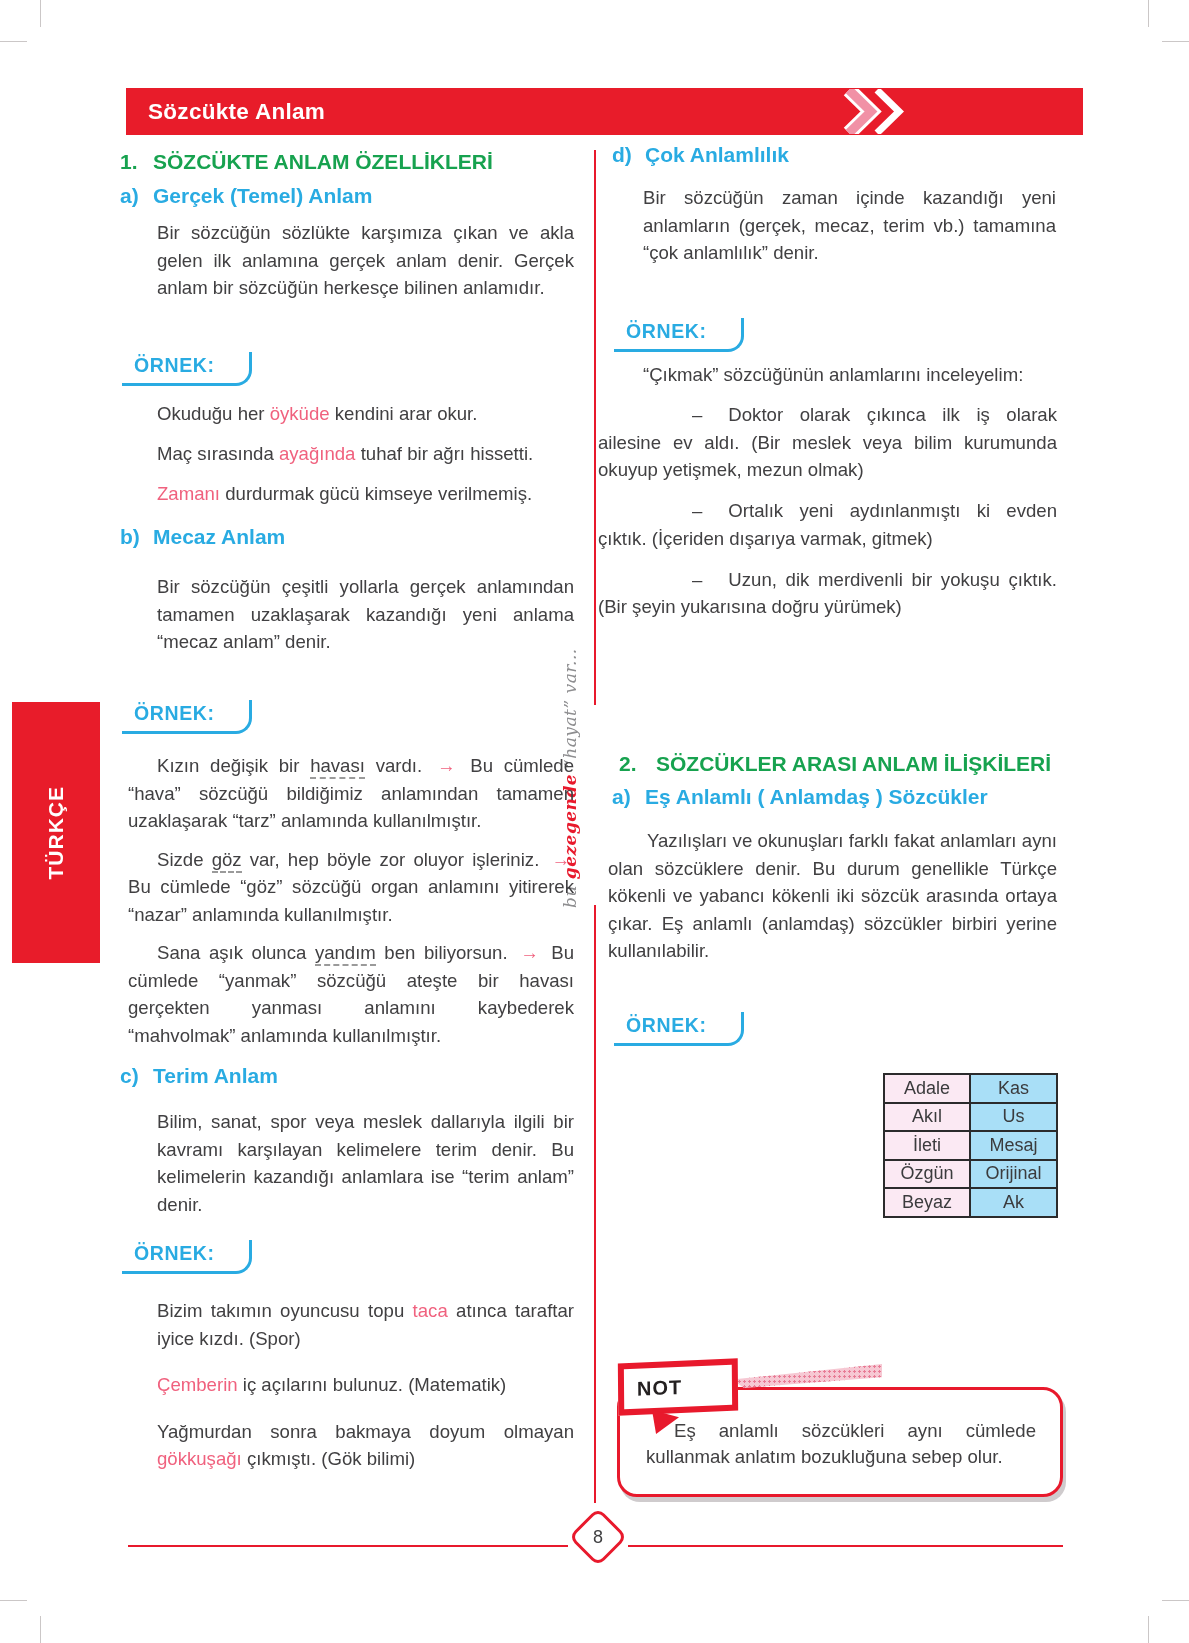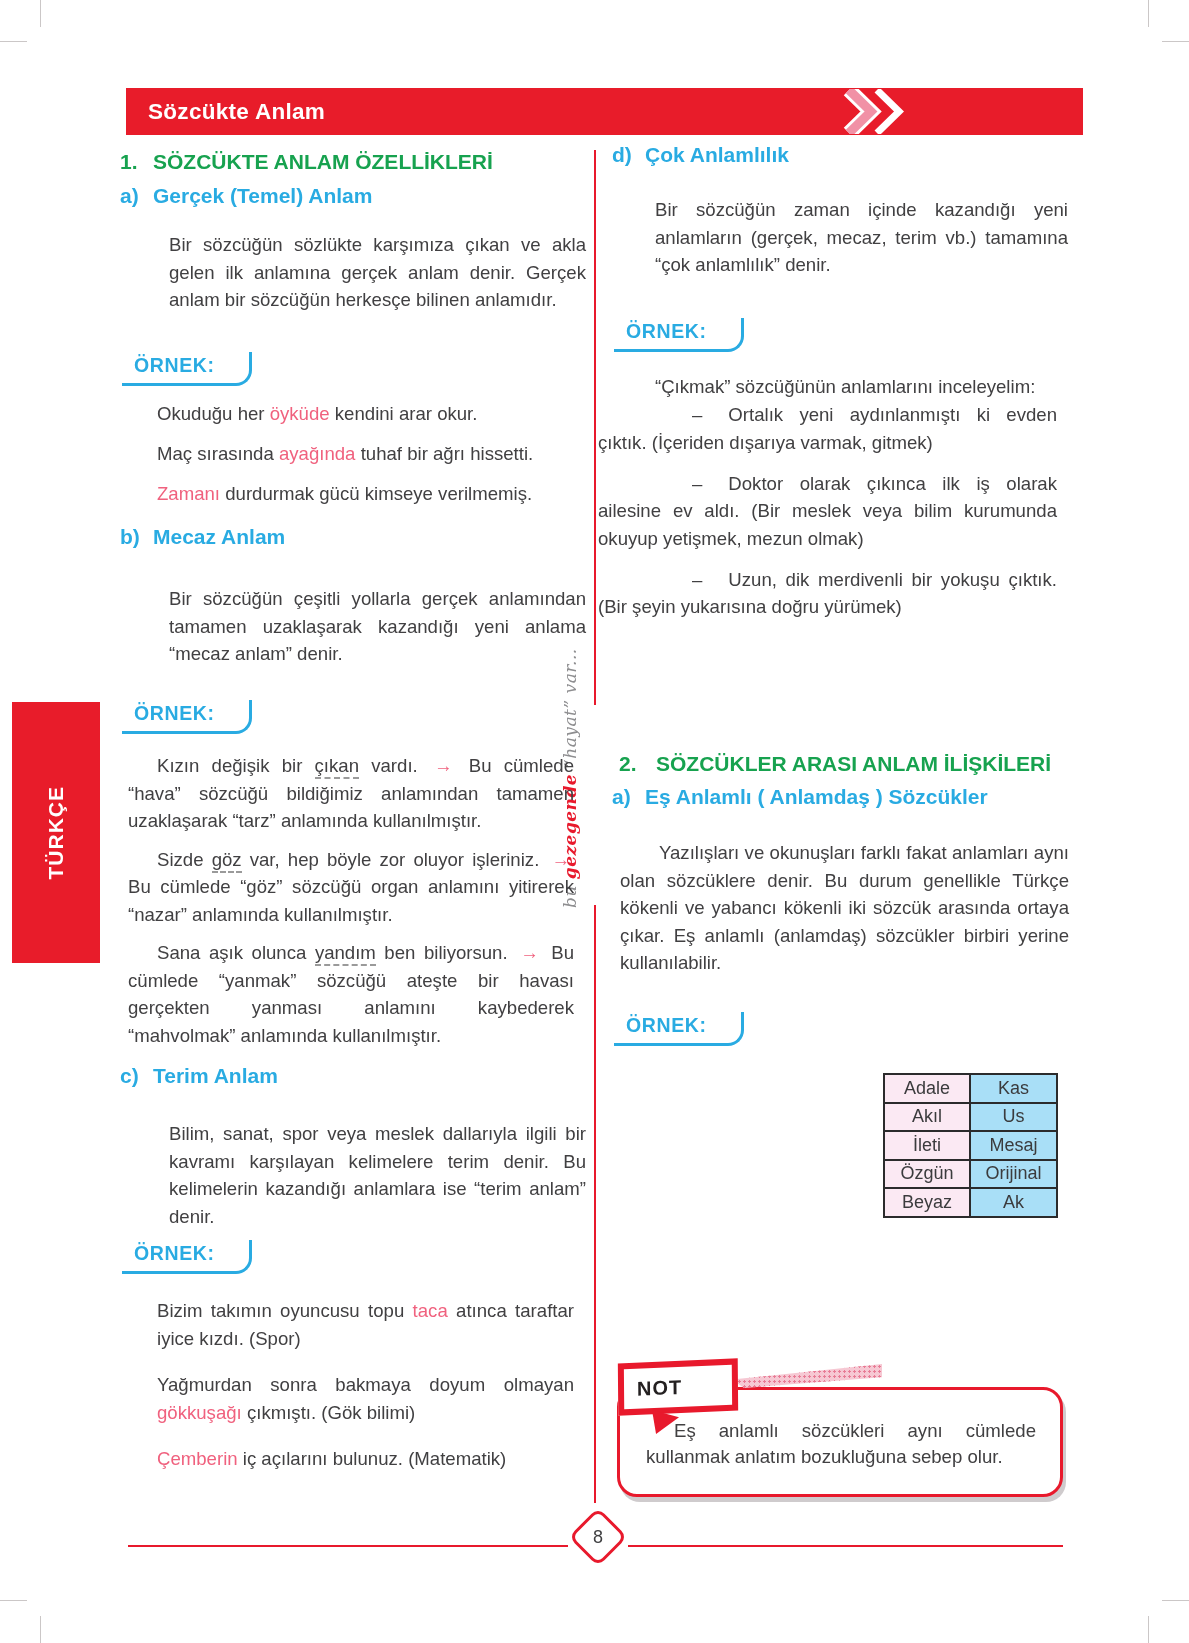--- a/index.html
+++ b/index.html
@@ -1,19 +1,19 @@
 <!DOCTYPE html>
 <html><head>
 <meta charset="utf-8">
 <style>
   html,body{margin:0;padding:0;background:#fff;}
   .page{position:relative;width:1189px;height:1643px;background:#fff;overflow:hidden;
         font-family:"Liberation Sans",sans-serif;color:#414042;}
   .blk{position:absolute;}
-  .body{font-size:18.6px;line-height:27.5px;text-align:justify;margin:12px;}
+  .body{font-size:18.6px;line-height:27.5px;text-align:justify;margin:0;}
   
   .mark{position:absolute;background:#cbc7c7;}
   
   .header-bar{position:absolute;left:126px;top:88px;width:957px;height:47px;background:#e81c2a;}
   .header-title{position:absolute;left:22px;top:0;line-height:47px;color:#fff;font-size:22.5px;font-weight:bold;letter-spacing:0.3px;}
   .chev{position:absolute;left:715px;top:1px;}
   
   .vline{position:absolute;left:594px;width:2px;background:#e8192c;}
   
   .side-tab{position:absolute;left:12px;top:702px;width:88px;height:261px;background:#e81c2a;
@@ -119,52 +119,52 @@
 
   <div class="blk h-blue" style="top:525px;left:120px">
     <span class="hnum">b)</span><span>Mecaz Anlam</span>
   </div>
 
   <p class="blk body" style="top:573px;left:157px;width:417px">Bir sözcüğün çeşitli yollarla gerçek anlamından tamamen uzaklaşarak kazandığı yeni anlama “mecaz anlam” denir.</p>
 
   <span class="ornek" style="top:700px;left:122px">ÖRNEK:</span>
 
   <div class="blk exm" style="top:752px;left:128px;width:446px">
-    <p class="body"><span>Kızın değişik bir </span><span class="u">çıkan</span><span> vardı. </span><span class="ar">→</span><span> Bu cümlede “hava” sözcüğü bildiğimiz anlamından tamamen uzaklaşarak “tarz” anlamında kullanılmıştır.</span></p>
+    <p class="body"><span>Kızın değişik bir </span><span class="u">havası</span><span> vardı. </span><span class="ar">→</span><span> Bu cümlede “hava” sözcüğü bildiğimiz anlamından tamamen uzaklaşarak “tarz” anlamında kullanılmıştır.</span></p>
     <p class="body"><span>Sizde </span><span class="u">göz</span><span> var, hep böyle zor oluyor işleriniz. </span><span class="ar">→</span><span> Bu cümlede “göz” sözcüğü organ anlamını yitirerek “nazar” anlamında kullanılmıştır.</span></p>
     <p class="body"><span>Sana aşık olunca </span><span class="u">yandım</span><span> ben biliyorsun. </span><span class="ar">→</span><span> Bu cümlede “yanmak” sözcüğü ateşte bir havası gerçekten yanması anlamını kaybederek “mahvolmak” anlamında kullanılmıştır.</span></p>
   </div>
 
   <div class="blk h-blue" style="top:1064px;left:120px">
     <span class="hnum">c)</span><span>Terim Anlam</span>
   </div>
 
   <p class="blk body" style="top:1108px;left:157px;width:417px">Bilim, sanat, spor veya meslek dallarıyla ilgili bir kavramı karşılayan kelimelere terim denir. Bu kelimelerin kazandığı anlamlara ise “terim anlam” denir.</p>
 
   <span class="ornek" style="top:1240px;left:122px">ÖRNEK:</span>
 
   <div class="blk ext" style="top:1297px;left:157px;width:417px">
     <p class="body"><span>Bizim takımın oyuncusu topu </span><span class="hl">taca</span><span> atınca taraftar iyice kızdı. (Spor)</span></p>
+    <p class="body"><span class="hl">Çemberin</span><span> iç açılarını bulunuz. (Matematik)</span></p>
     <p class="body"><span>Yağmurdan sonra bakmaya doyum olmayan </span><span class="hl">gökkuşağı</span><span> çıkmıştı. (Gök bilimi)</span></p>
-    <p class="body"><span class="hl">Çemberin</span><span> iç açılarını bulunuz. (Matematik)</span></p>
   </div>
 
   <div class="blk h-blue" style="top:143px;left:612px">
     <span class="hnum">d)</span><span>Çok Anlamlılık</span>
   </div>
 
   <p class="blk body" style="top:184px;left:643px;width:413px">Bir sözcüğün zaman içinde kazandığı yeni anlamların (gerçek, mecaz, terim vb.) tamamına “çok anlamlılık” denir.</p>
 
   <span class="ornek" style="top:318px;left:614px">ÖRNEK:</span>
 
   <p class="blk body" style="top:361px;left:643px;width:413px">“Çıkmak” sözcüğünün anlamlarını inceleyelim:</p>
 
   <div class="blk exd" style="top:401px;left:598px;width:459px">
+    <p class="body"><span class="dash">–</span><span>Doktor olarak çıkınca ilk iş olarak ailesine ev aldı. (Bir meslek veya bilim kurumunda okuyup yetişmek, mezun olmak)</span></p>
     <p class="body"><span class="dash">–</span><span>Ortalık yeni aydınlanmıştı ki evden çıktık. (İçeriden dışarıya varmak, gitmek)</span></p>
-    <p class="body"><span class="dash">–</span><span>Doktor olarak çıkınca ilk iş olarak ailesine ev aldı. (Bir meslek veya bilim kurumunda okuyup yetişmek, mezun olmak)</span></p>
     <p class="body"><span class="dash">–</span><span>Uzun, dik merdivenli bir yokuşu çıktık. (Bir şeyin yukarısına doğru yürümek)</span></p>
   </div>
 
   <div class="blk h-green" style="top:752px;left:619px">
     <span class="hnum" style="width:37px">2.</span><span>SÖZCÜKLER ARASI ANLAM İLİŞKİLERİ</span>
   </div>
 
   <div class="blk h-blue" style="top:785px;left:612px">
     <span class="hnum">a)</span><span>Eş Anlamlı ( Anlamdaş ) Sözcükler</span>
   </div>

